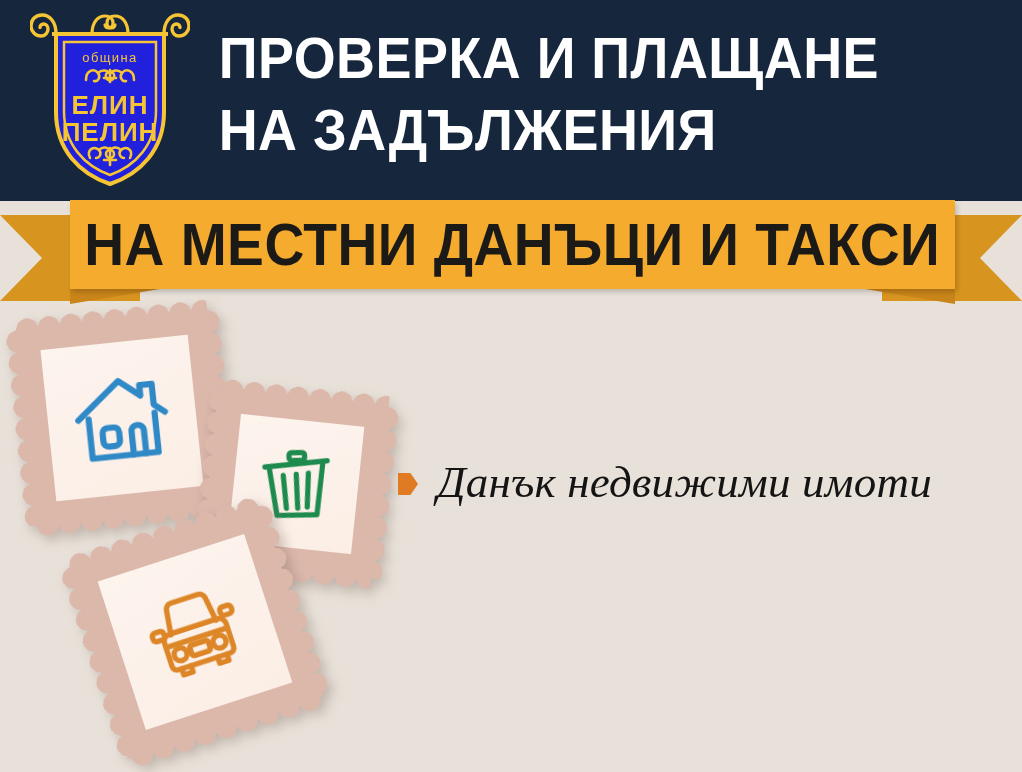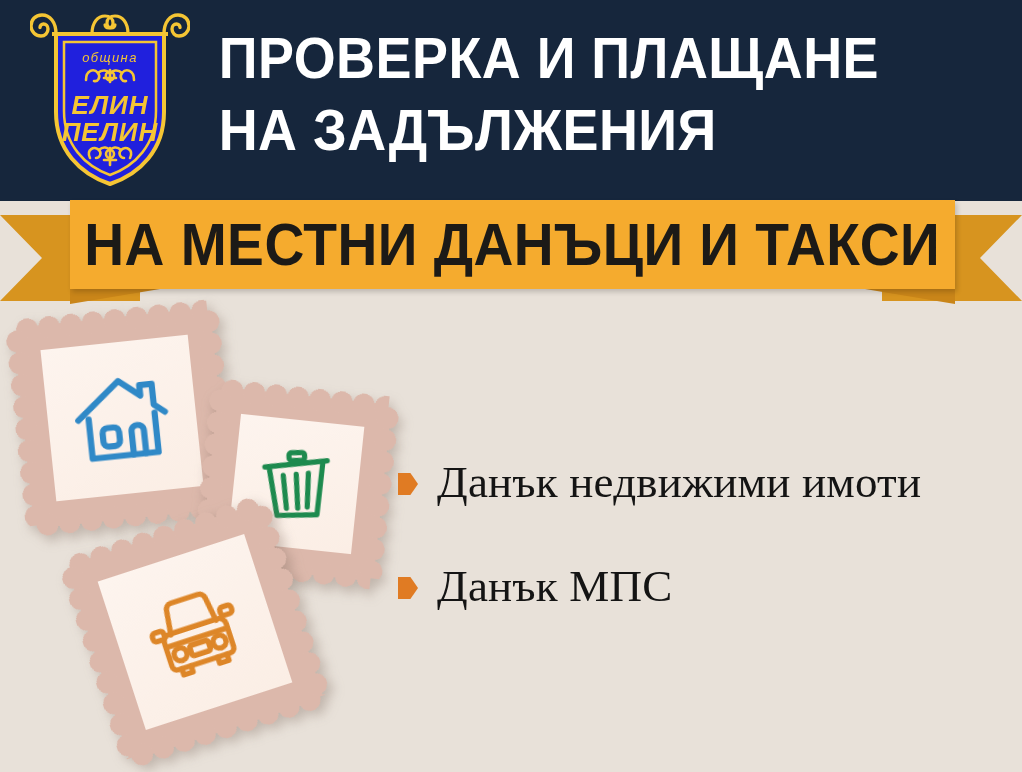--- a/index.html
+++ b/index.html
@@ -30,21 +30,20 @@
     background: #16263c;
     z-index: 2;
   }
 
   
   .logo-wrap {
     position: absolute;
     left: 30px; top: 8px;
     width: 160px; height: 185px;
     z-index: 4;
-    font-style: italic;
   }
   .logo-wrap svg { display: block; width: 100%; height: 100%; }
 
   
   .title-block {
     position: absolute;
     left: 190px; top: 22px;
     width: 820px;
     text-align: left;
     z-index: 3;
@@ -163,20 +162,21 @@
   .list {
     position: absolute;
     left: 398px; top: 430px;
     width: 610px;
     z-index: 4;
   }
   .list-item {
     display: flex;
     align-items: center;
     height: 104px;
+    font-style: italic;
   }
   .bullet {
     flex: 0 0 auto;
     width: 20px; height: 22px;
     background: #e07b23;
     clip-path: polygon(0 0, 62% 0, 100% 50%, 62% 100%, 0 100%);
     margin-right: 19px;
     margin-top: 4px;
   }
   .list-label {
@@ -323,19 +323,15 @@
         </svg>
       </div>
     </div>
   </div>
 
   <div class="list">
     <div class="list-item">
       <span class="bullet"></span>
       <span class="list-label">Данък недвижими имоти</span>
     </div>
-    <div class="list-item">
-      <span class="bullet"></span>
-      <span class="list-label">Данък МПС</span>
-    </div>
   </div>
 
 </div>
 
 </body></html>

